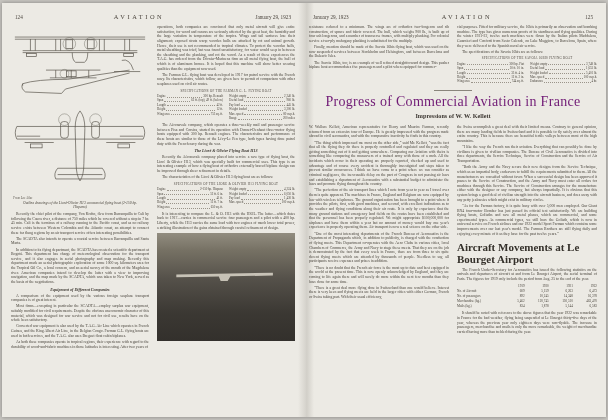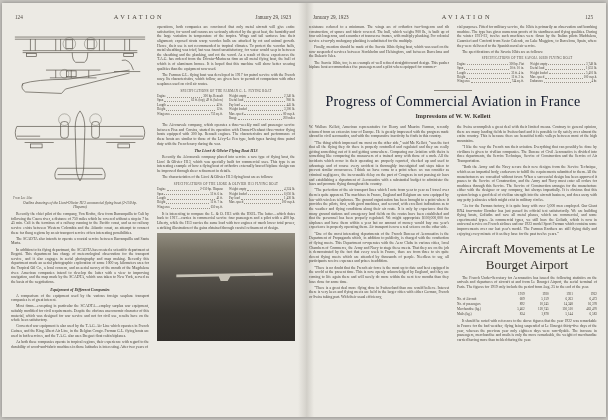--- a/index.html
+++ b/index.html
@@ -51,26 +51,26 @@
         border-bottom: 1px dotted #9a948a; margin: 0 1px 0.9px; }
 
   .figure { width: 100%; }
   .photo { height: 108px; margin-top: 2.5px; position: relative; overflow: hidden;
            background: linear-gradient(180deg,#928d80 0%,#767164 16%,#55514a 42%,#3b3833 74%,#33302c 100%); }
   .photo-plane { position: absolute; left: 14%; top: 34%; width: 70%; height: 12px;
                  background: rgba(226,221,209,.8);
                  clip-path: polygon(0 44%, 100% 28%, 100% 52%, 56% 58%, 53% 100%, 46% 100%, 44% 60%, 0 66%); }
 
   .divider { width: 38px; height: 1px; background: #8a857c; margin: 4px auto 3px; }
-  .art-title { font-size: 14px; text-align: center; color: #0f172a;
+  .art-title { font-size: 14px; text-align: center; color: #701a75;
                margin: 2px 0 2px; letter-spacing: .3px; }
   .art-byline { font-size: 6.2px; font-weight: bold; text-align: center;
                 color: #3c3731; margin-bottom: 6px; }
 
-  .lb-head { font-size: 13px; font-weight: normal; text-align: center;
+  .lb-head { font-size: 11px; font-weight: bold; 
              color: #34302a; margin: 4.5px 0 3px; }
   .lbt { margin: 2px 0 2.2px; }
   .lbt-row { display: flex; font-size: 3.3px; line-height: 1.55; }
   .lbt-label { flex: 1.8; min-width: 0; }
   .lbt-cell { flex: 1; text-align: right; }
 </style>
 </head>
 <body>
 
 <div class="sheet">

